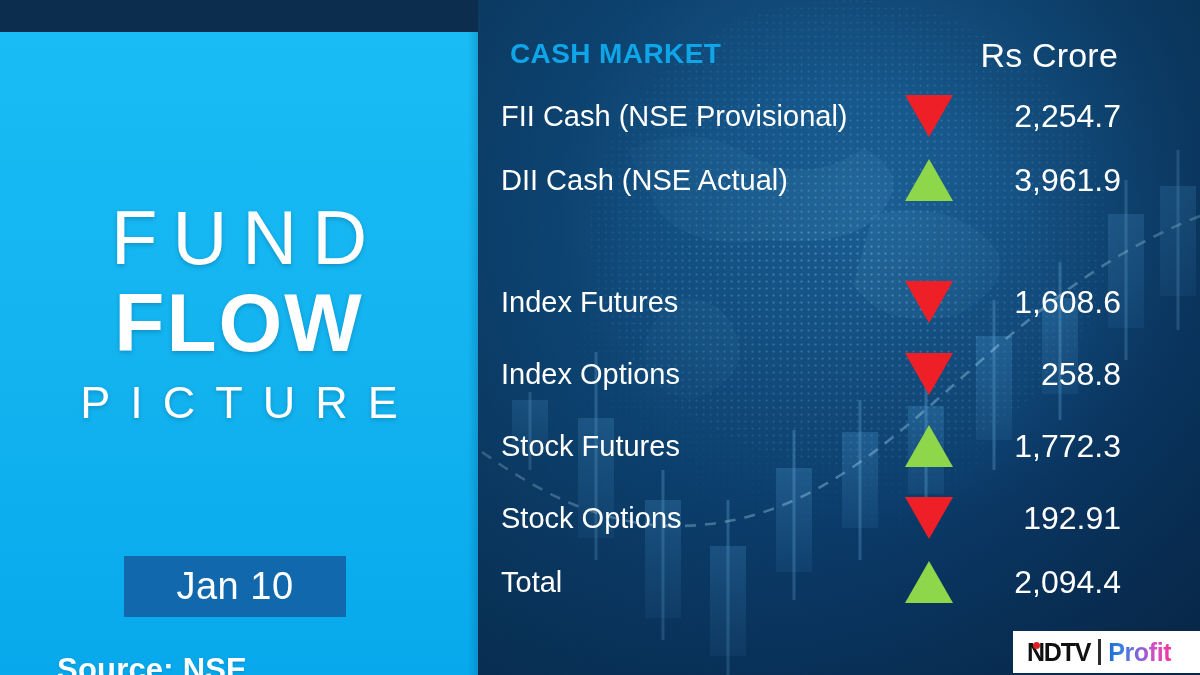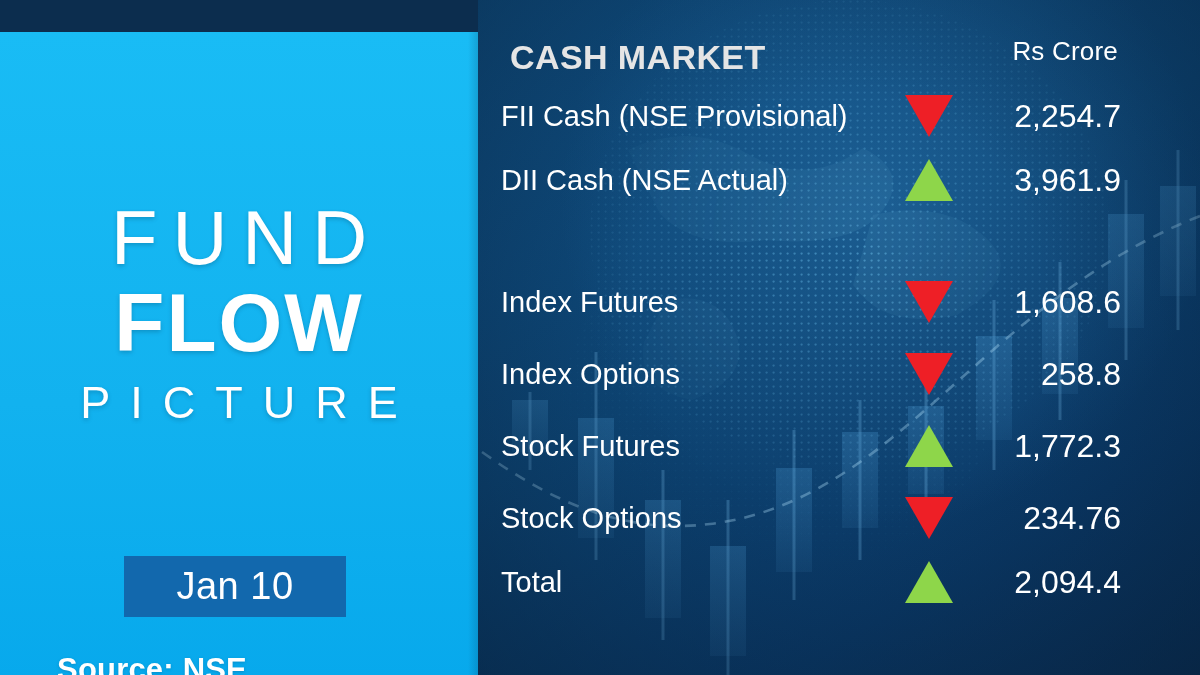--- a/index.html
+++ b/index.html
@@ -66,25 +66,25 @@
   .right-panel .vignette{
     position:absolute;inset:0;
     background:radial-gradient(ellipse at 50% 45%,rgba(0,0,0,0) 40%,rgba(4,28,52,.48) 100%);
     pointer-events:none;
   }
   .bg-art{position:absolute;inset:0;}
 
   
   .section-title{
     position:absolute;left:510px;top:38px;
-    color:#e5e5e5;font-size:34px;font-weight:700;letter-spacing:.4px;
+    color:#0ea5e9;font-size:28px;font-weight:700;letter-spacing:.4px;
   }
   .unit-label{
     position:absolute;right:82px;top:36px;
-    color:#ffffff;font-size:26px;font-weight:400;letter-spacing:.2px;
+    color:#ffffff;font-size:34px;font-weight:400;letter-spacing:.2px;
   }
 
   .row{position:absolute;left:469px;width:722px;height:44px;}
   .row .r-label{
     position:absolute;left:32px;top:0;height:44px;line-height:44px;
     color:#ffffff;font-size:29px;font-weight:400;white-space:nowrap;
   }
   .row .r-value{
     position:absolute;right:70px;top:0;height:44px;line-height:44px;
     color:#ffffff;font-size:32px;font-weight:400;white-space:nowrap;
@@ -255,25 +255,31 @@
         <div class="tri up"></div>
       </div>
     <div class="r-value">1,772.3</div>
   </div>
 
   <div class="row" style="top:496px">
     <div class="r-label">Stock Options</div>
     <div class="r-arrow">
         <div class="tri down"></div>
       </div>
-    <div class="r-value">234.76</div>
+    <div class="r-value">192.91</div>
   </div>
 
   <div class="row" style="top:560px">
     <div class="r-label">Total</div>
     <div class="r-arrow">
         <div class="tri up"></div>
       </div>
     <div class="r-value">2,094.4</div>
   </div>
 
+  <div class="logo-box">
+    <span class="logo-ndtv">NDTV</span>
+    <span class="logo-dot"></span>
+    <span class="logo-sep"></span>
+    <span class="logo-profit">Profit</span>
+  </div>
 
 </div>
 
 </body></html>

